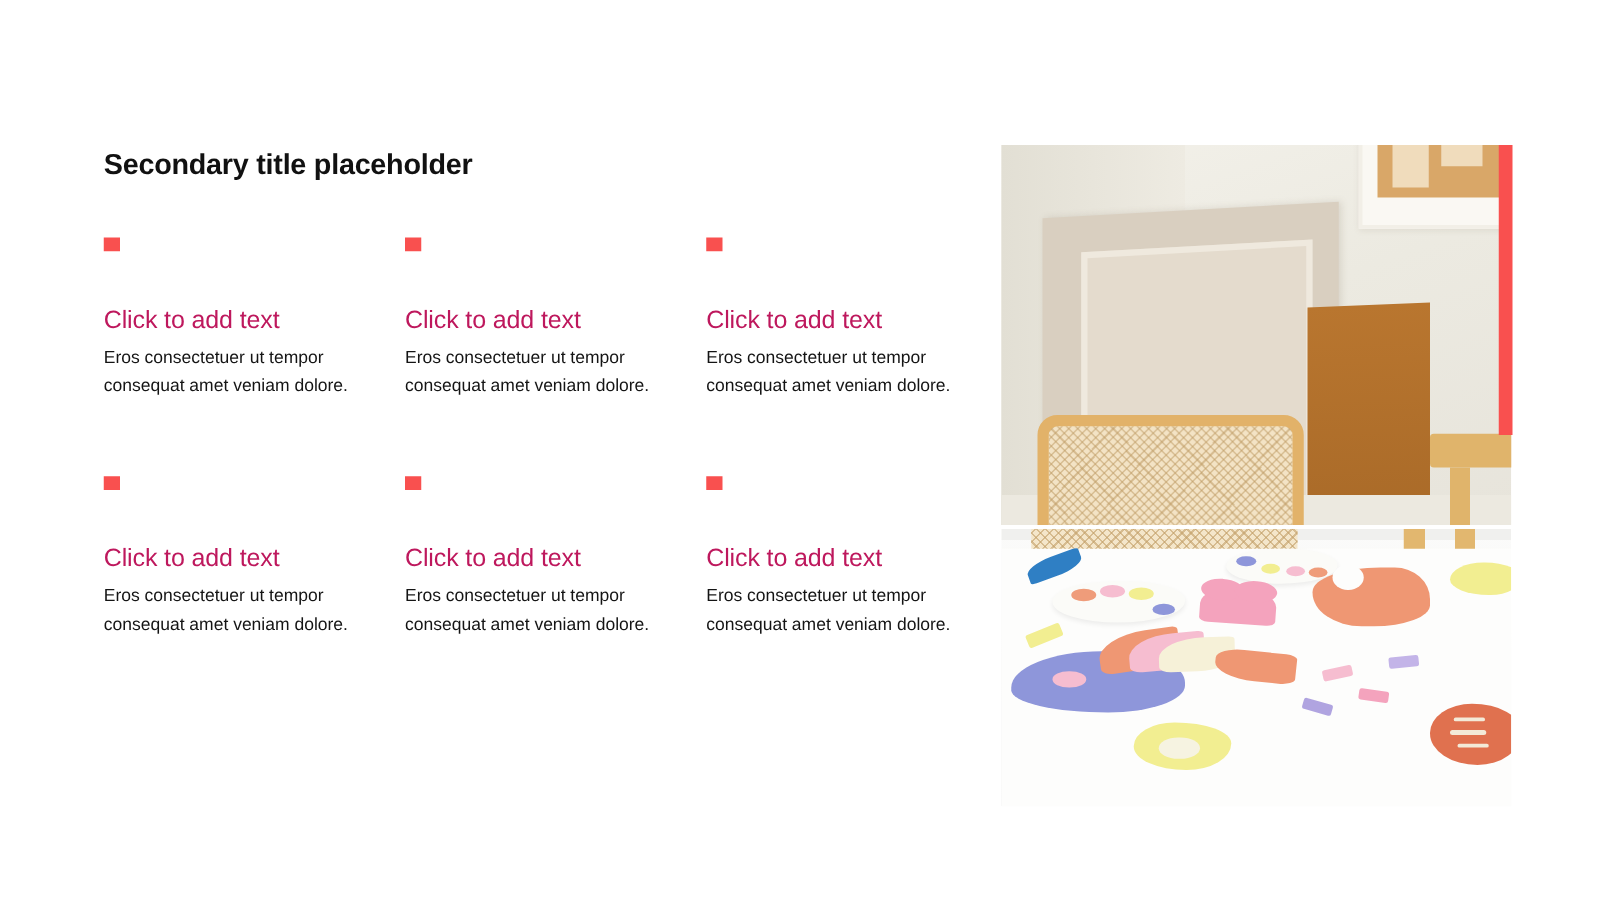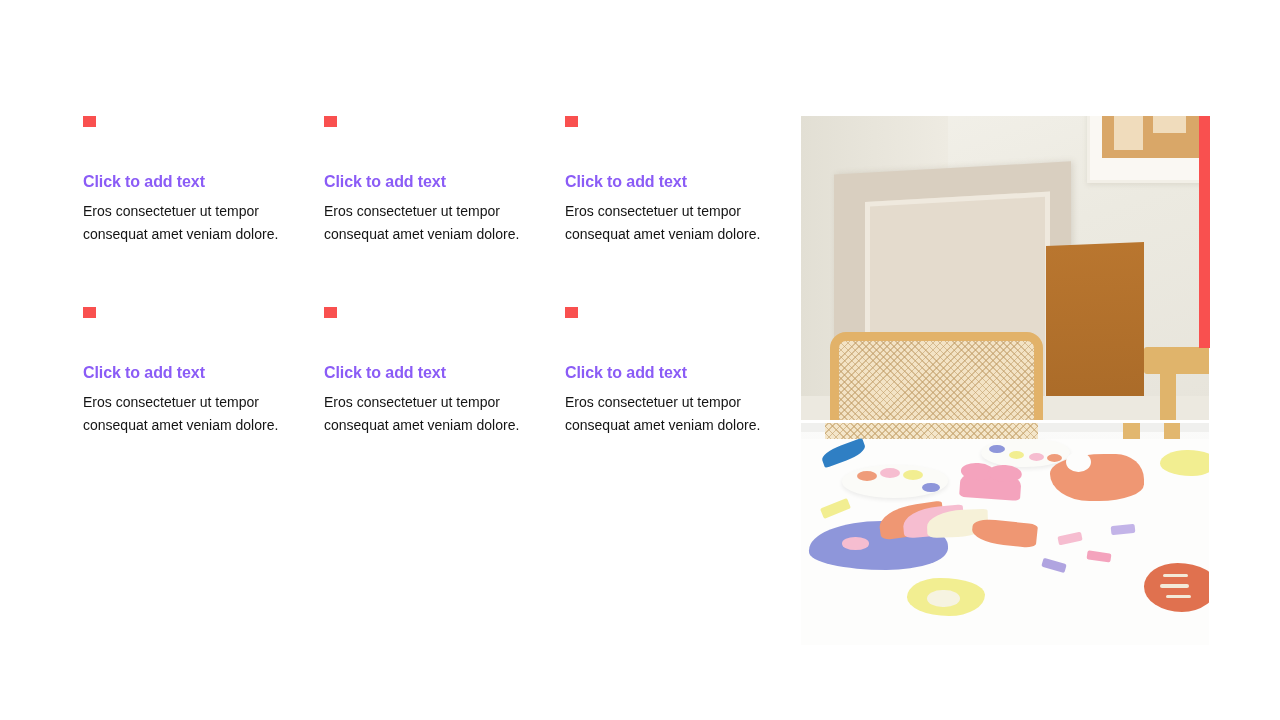--- a/index.html
+++ b/index.html
@@ -51,24 +51,24 @@
   }
 
   .card-marker {
     width: 13px;
     height: 11px;
     display: block;
     margin-bottom: 44px;
   }
 
   .card-heading {
-    font-size: 16px;
-    font-weight: bold;
+    font-size: 20px;
+    font-weight: normal;
     line-height: 22px;
-    color: #8b5cf6;
+    color: #be185d;
     margin: 0 0 7px 0;
     letter-spacing: -0.1px;
   }
 
   .card-body {
     font-size: 14px;
     line-height: 22.5px;
     color: #141414;
     margin: 0;
     max-width: 200px;
@@ -328,20 +328,21 @@
     background: #f0f0ee;
   }
 </style>
 </head>
 <body style="background: rgb(255, 255, 255);">
 
 <div class="slide">
 
   <div class="content">
 
+    <h1 class="slide-title">Secondary title placeholder</h1>
 
     <div class="card-grid">
 
       <div class="card">
         <span class="card-marker" style="background: rgb(249, 80, 79);"></span>
         <h2 class="card-heading">Click to add text</h2>
         <p class="card-body">Eros consectetuer ut tempor consequat amet veniam dolore.</p>
       </div>
 
       <div class="card">

